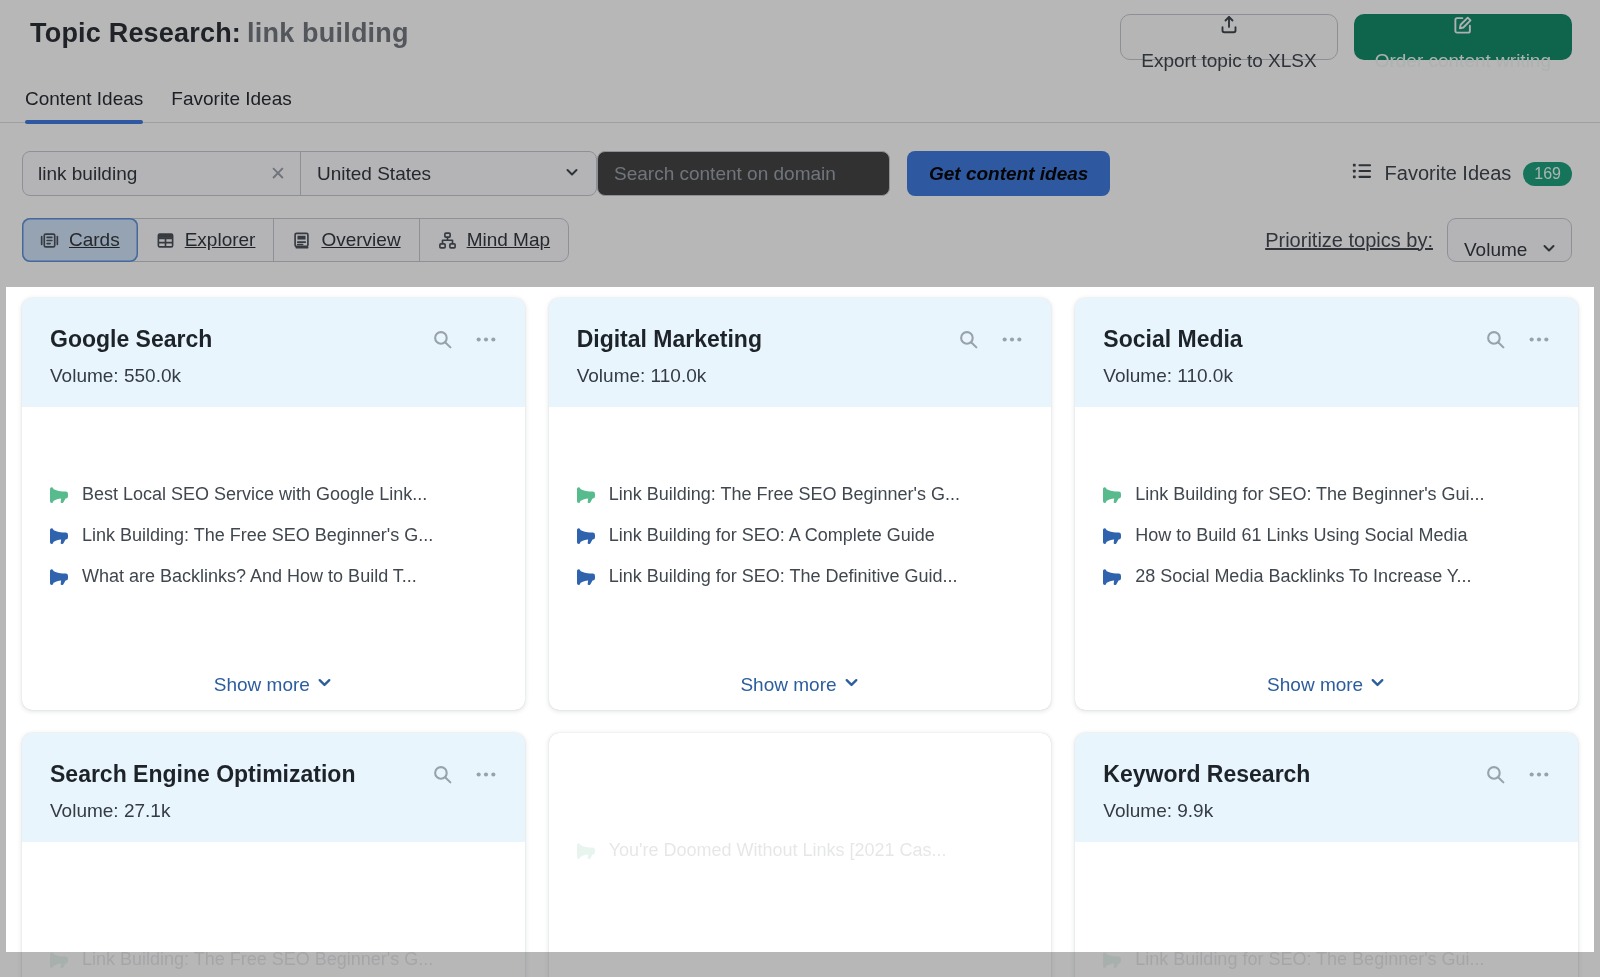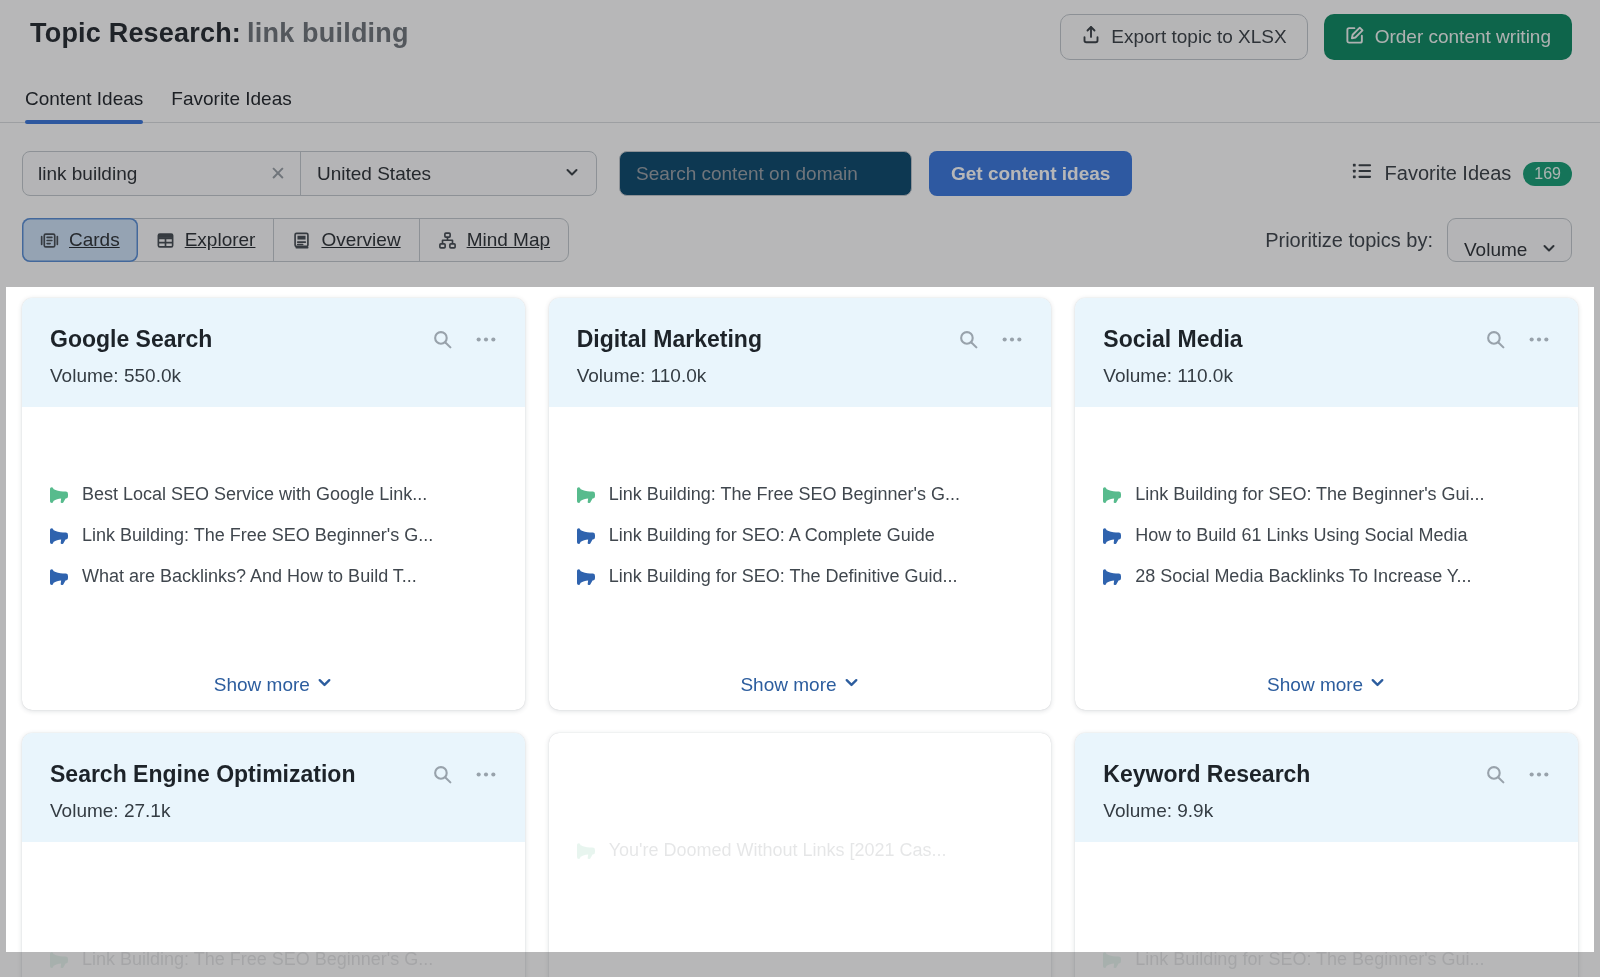--- a/index.html
+++ b/index.html
@@ -7,55 +7,55 @@
   body {
     font-family:"Liberation Sans","DejaVu Sans",sans-serif;
     background:#ffffff; color:#262b31; position:relative;
   }
   
   .top-bar { display:flex; justify-content:space-between; align-items:flex-start; padding:14px 28px 0 30px; }
   .page-title { font-size:27px; font-weight:700; letter-spacing:.2px; padding-top:4px; }
   .page-title .query { color:#70767c; margin-left:6px; }
   .top-actions { display:flex; gap:16px; }
   .btn { display:inline-flex; align-items:center; gap:10px; height:46px; padding:0 20px;
-         border-radius:10px; font-size:19px; cursor:pointer; border:1px solid transparent; }
+         border-radius:10px; font-size:19px; cursor:pointer; border:1px solid transparent;flex-direction:column; }
   .btn-outline { background:#fdfdfd; border-color:#c2c8cd; color:#3c4248; }
   .btn-green { background:#0e8a63; color:#f2f7f5; font-weight:400; }
   .btn svg { flex:0 0 auto; }
 
   
   .tabs { display:flex; gap:28px; padding:28px 0 0 25px; border-bottom:1px solid #dadde0; }
   .tab { font-size:19px; color:#23282d; padding-bottom:12px; position:relative; cursor:pointer; }
   .tab.active { font-weight:400; }
   .tab.active::after { content:""; position:absolute; left:0; right:0; bottom:-2px; height:4px;
                        border-radius:3px; background:#3b77dc; }
 
   
   .search-row { display:flex; align-items:center; padding:28px 28px 0 22px; }
   .seed-group { display:flex; height:45px; border:1px solid #c3c9ce; border-radius:8px; background:#fbfbfc; overflow:hidden; }
   .seed-input { display:flex; align-items:center; justify-content:space-between; width:278px; padding:0 14px 0 15px;
                 border-right:1px solid #c3c9ce; font-size:19px; color:#2e3338; }
   .clear-x { color:#9aa1a8; font-size:19px; cursor:pointer; }
   .country-select { display:flex; align-items:center; justify-content:space-between; width:295px; padding:0 16px; font-size:19px; color:#2e3338; cursor:pointer; }
-  .domain-input { height:45px; width:293px; margin-left:22px; border:1px solid #c3c9ce; border-radius:8px;
-                  background:#0c4a6e; display:flex; align-items:center; padding:0 16px; font-size:19px; color:#9aa1a8; }
+  .domain-input { height:45px; width:293px; border:1px solid #c3c9ce; border-radius:8px;
+                  background:#404040; display:flex; align-items:center; padding:0 16px; font-size:19px; color:#9aa1a8; }
   .cta { height:45px; margin-left:17px; padding:0 22px; border:none; border-radius:8px; background:#3b79de;
-         color:#ffffff; font-size:19px; font-weight:600; cursor:pointer; }
+         color:#000000; font-size:19px; font-weight:600; cursor:pointer;font-style:italic; }
   .fav-link { margin-left:auto; display:flex; align-items:center; gap:12px; font-size:20px; color:#3c4248; cursor:pointer; }
   .fav-badge { background:#17a077; color:#f0faf6; font-size:16px; font-weight:400; padding:3px 11px; border-radius:12px; }
 
   
   .toggle-row { display:flex; align-items:center; padding:22px 28px 0 22px; }
   .seg-group { display:inline-flex; height:44px; border:1px solid #c3c9ce; border-radius:9px; background:#fbfbfc;text-decoration:underline; }
   .seg { display:flex; align-items:center; gap:10px; padding:0 18px; font-size:19px; color:#2e3338;
          border-right:1px solid #c3c9ce; cursor:pointer; }
   .seg:last-child { border-right:none; }
   .seg.active { background:#cfe3f8; box-shadow:inset 0 0 0 1.5px #5a8fd6; border-radius:8px; margin:-1px 0 -1px -1px; border-right:none; }
   .prioritize { margin-left:auto; display:flex; align-items:center; gap:14px; }
-  .prioritize-label { font-size:20px; color:#3f464d; }
+  .prioritize-label { font-size:20px; color:#3f464d;text-decoration:underline; }
   .vol-select { height:44px; min-width:125px; border:1px solid #c3c9ce; border-radius:9px; background:#fbfbfc;
                 display:flex; align-items:flex-end; justify-content:space-between; gap:12px; padding:0 14px 0 16px;
                 font-size:19px; color:#2e3338; cursor:pointer; }
 
   
   .cards-grid { display:grid; grid-template-columns:repeat(3,1fr); column-gap:24px; row-gap:23px;
                 padding:0 22px; margin-top:36px; }
   .card { background:#ffffff; border-radius:10px; box-shadow:0 1px 5px rgba(40,50,60,.16), 0 0 1px rgba(40,50,60,.2);
           position:relative; overflow:hidden; }
   .card.tall { height:412px; }

